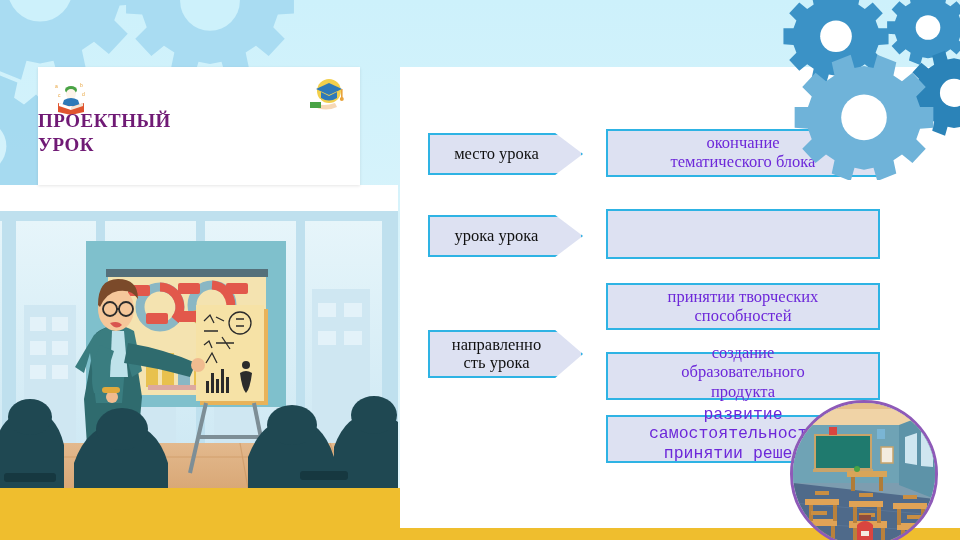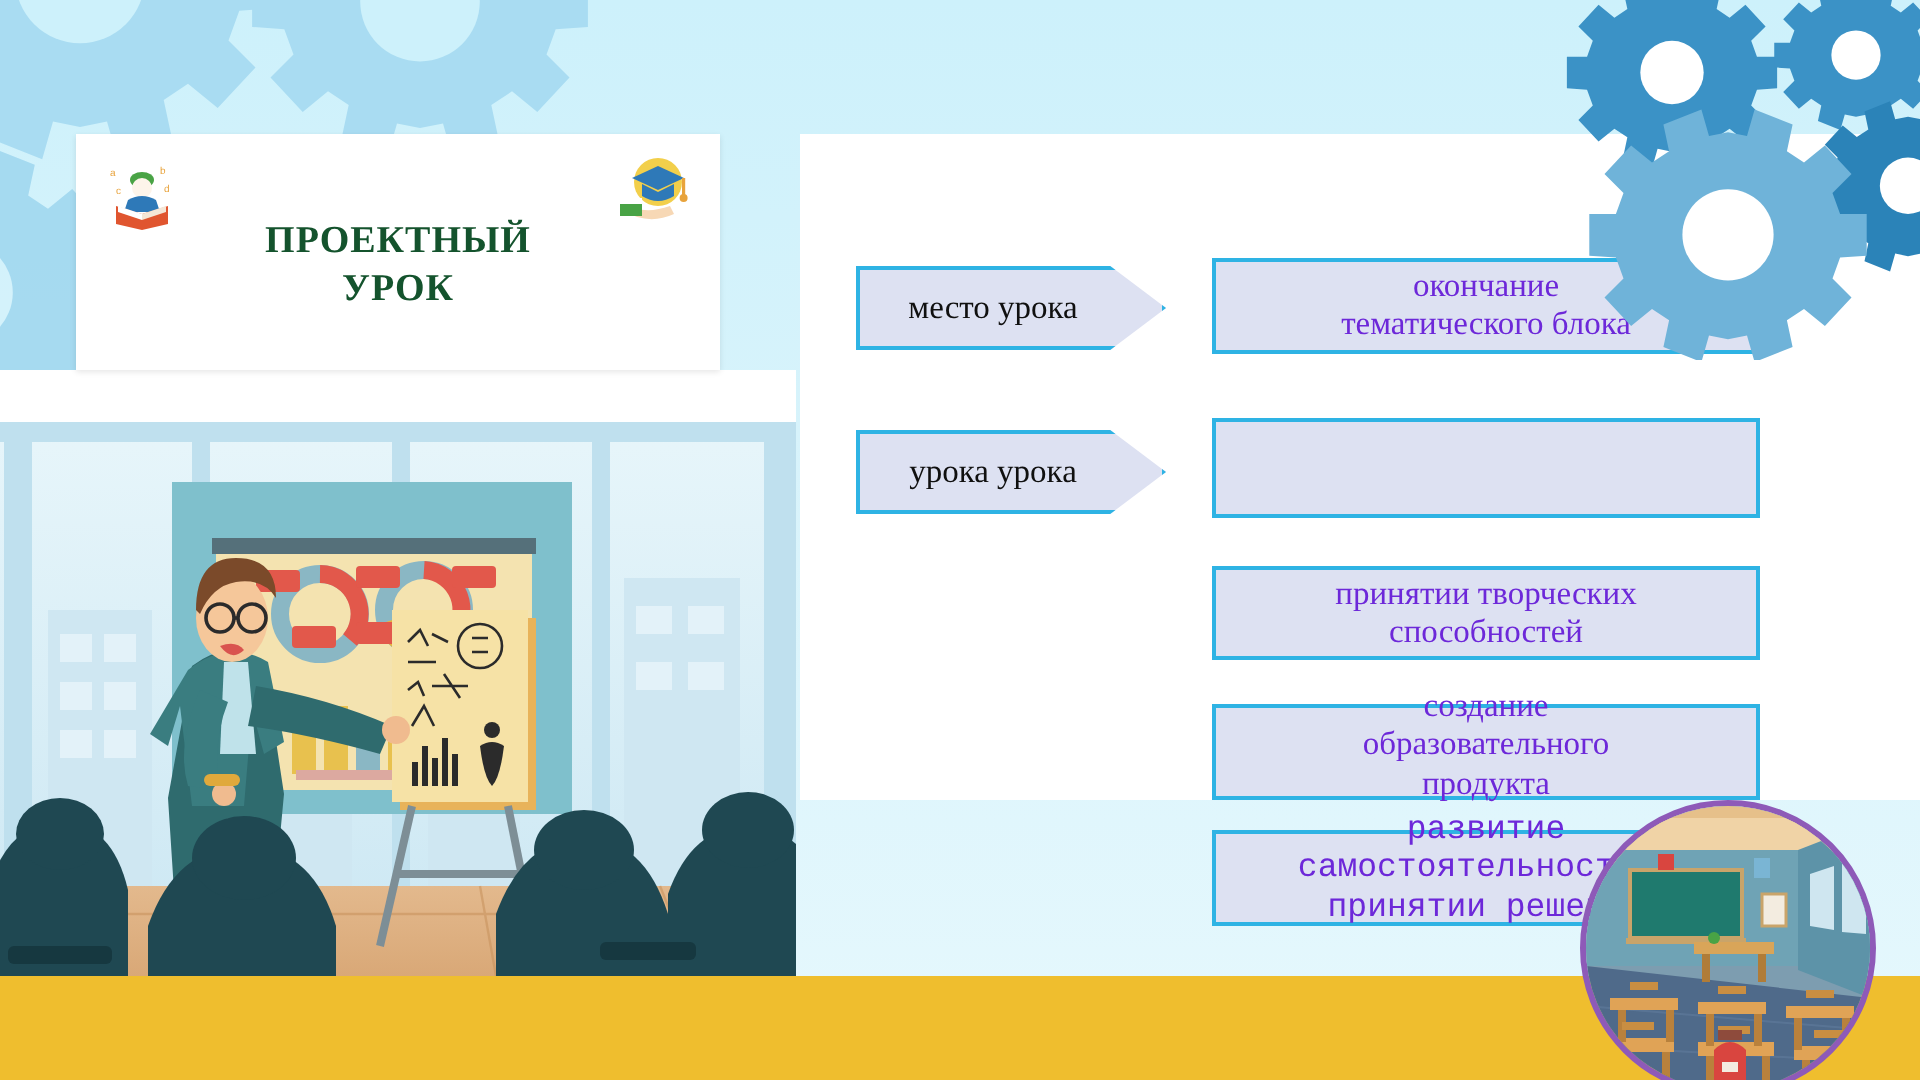--- a/index.html
+++ b/index.html
@@ -34,45 +34,44 @@
   .title-card {
     position: absolute;
     left: 38px; top: 67px;
     width: 322px; height: 118px;
     background: #ffffff;
     box-shadow: 0 1px 3px rgba(0,0,0,0.10);
   }
   .title-card .card-title {
     position: absolute;
     left: 0; right: 0; top: 42px;
-    text-align: center;
     font-weight: bold;
     font-size: 19px;
     line-height: 1.25;
     letter-spacing: 0.5px;
-    color: #14532d;
+    color: #701a75;
     white-space: pre-line;
   }
   .corner-icon { position: absolute; width: 38px; height: 36px; }
   .corner-icon.left  { left: 14px;  top: 12px; }
   .corner-icon.right { right: 14px; top: 10px; }
 
   
   .illustration {
     position: absolute;
     left: 0; top: 185px;
     width: 398px; height: 303px;
     overflow: hidden;
   }
 
   
   .content-panel {
     position: absolute;
     left: 400px; top: 67px;
-    width: 560px; height: 333px;
+    width: 560px; height: 461px;
     background: #ffffff;
   }
 
   
   .chev {
     position: absolute;
     background: #dde1f2;
     border: 2px solid #2eb3e4;
     box-sizing: border-box;
     display: flex;
@@ -303,20 +302,22 @@
     <div class="chev" style="left:28px; top:66px; width:155px; height:42px;">место урока</div>
 
     <div class="rbox" style="left:206px; top:62px; width:274px; height:48px;"></div>
     <div class="rbox-text" style="left:196px; width:294px; top:66px;">окончание
 тематического блока</div>
 
     <div class="chev" style="left:28px; top:148px; width:155px; height:42px;">урока урока</div>
 
     <div class="rbox" style="left:206px; top:142px; width:274px; height:50px;"></div>
 
+    <div class="chev" style="left:28px; top:263px; width:155px; height:48px;">направленно
+сть урока</div>
 
     <div class="rbox" style="left:206px; top:216px; width:274px; height:47px;"></div>
     <div class="rbox-text" style="left:196px; width:294px; top:220px;">принятии творческих
 способностей</div>
 
     <div class="rbox" style="left:206px; top:285px; width:274px; height:48px;"></div>
     <div class="rbox-text" style="left:196px; width:294px; top:276px;">создание
 образовательного
 продукта</div>
 

